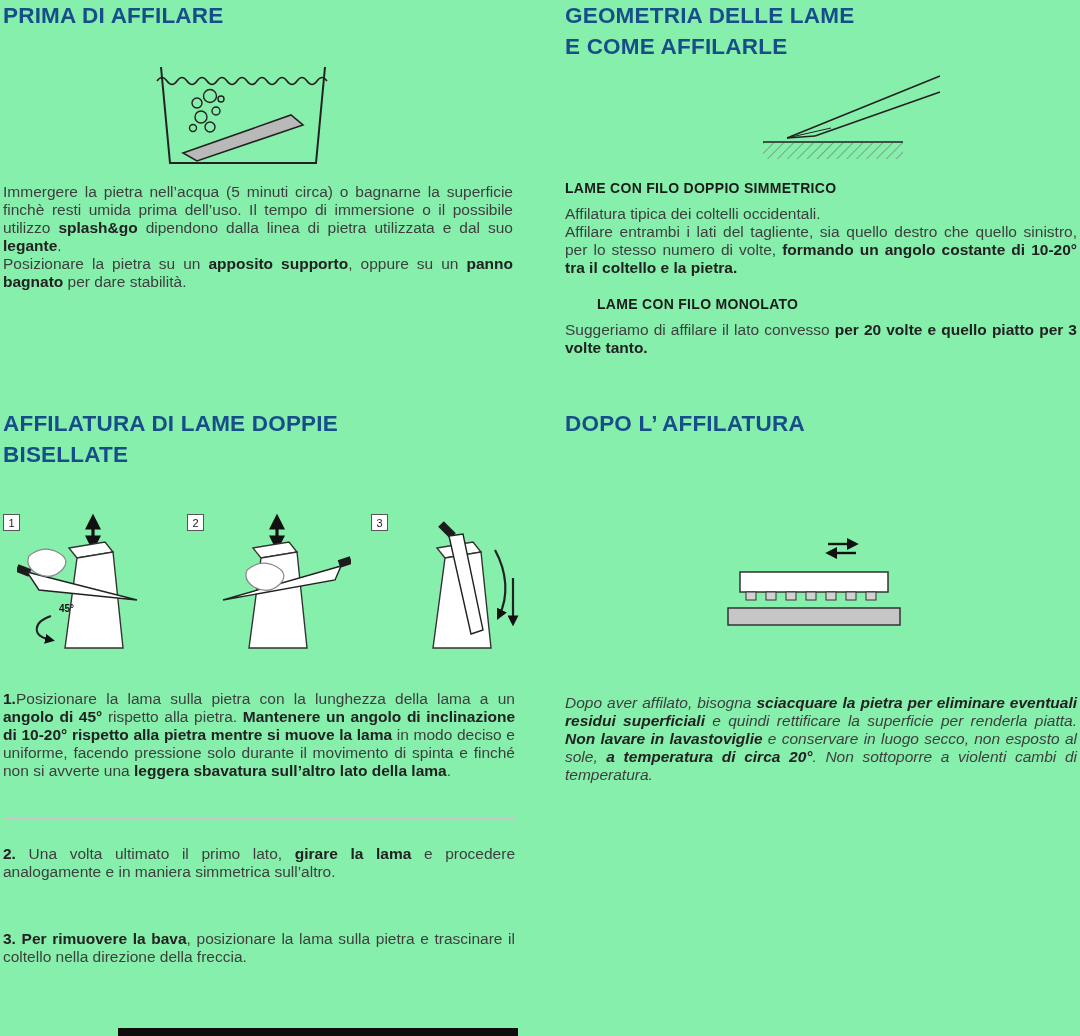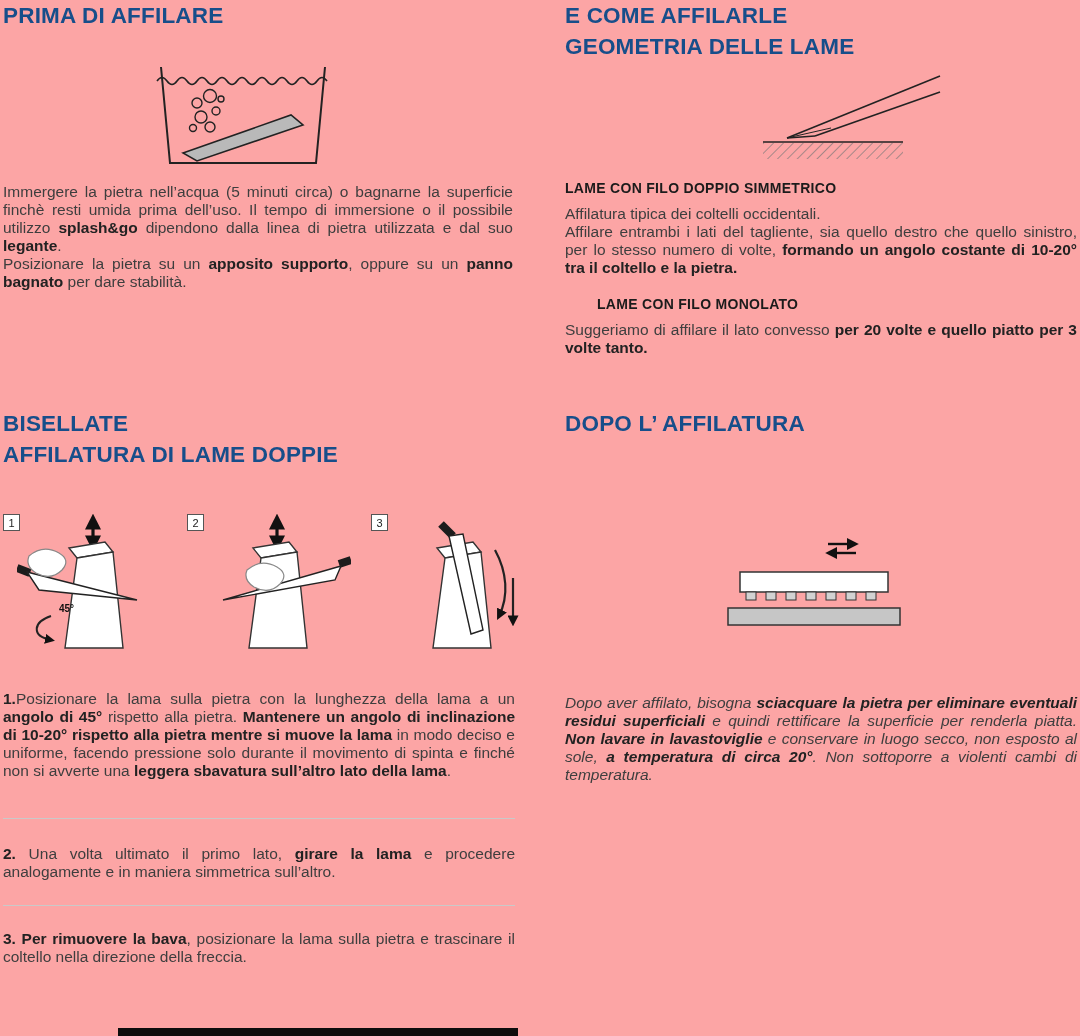--- a/index.html
+++ b/index.html
@@ -1,18 +1,18 @@
 <!DOCTYPE html>
 <html><head>
 <meta charset="utf-8">
 <style>
   * { box-sizing: border-box; margin: 0; padding: 0; }
   html, body { background: #ffffff; }
   body { font-family: "Liberation Sans", "DejaVu Sans", sans-serif; }
-  .page { position: relative; width: 1080px; height: 1036px; background: #fca5a5; overflow: hidden; }
+  .page { position: relative; width: 1080px; height: 1036px; background: #86efac; overflow: hidden; }
   .sec { position: absolute; }
   #sec-prima      { left: 3px;   top: 0;     width: 510px; }
   #sec-geometria  { left: 565px; top: 0;     width: 515px; }
   #sec-affilatura { left: 3px;   top: 408px; width: 540px; }
   #sec-dopo       { left: 565px; top: 408px; width: 515px; }
 
   .hd { font-size: 22.5px; font-weight: bold; color: #174e8a; line-height: 31px; letter-spacing: 0.2px; }
   .sub { font-size: 14px; font-weight: bold; color: #1b1b1b; letter-spacing: 0.3px; }
   .bt { font-size: 15.5px; color: #3e3e3e; text-align: justify; line-height: 18px; max-width: 512px; }
   .bt .b { font-weight: bold; color: #222; }
@@ -66,22 +66,22 @@
       </svg>
     </div>
     <div class="bt">
       <p><span>Immergere la pietra nell’acqua (5 minuti circa) o bagnarne la superficie finchè resti umida prima dell’uso. Il tempo di immersione o il possibile utilizzo </span><span class="b">splash&amp;go</span><span> dipendono dalla linea di pietra utilizzata e dal suo </span><span class="b">legante</span><span>.</span></p>
       <p><span>Posizionare la pietra su un </span><span class="b">apposito supporto</span><span>, oppure su un </span><span class="b">panno bagnato</span><span> per dare stabilità.</span></p>
     </div>
   </section>
 
   <section class="sec" id="sec-geometria">
     <div class="hd">
+      <div>GEOMETRIA DELLE LAME</div>
       <div>E COME AFFILARLE</div>
-      <div>GEOMETRIA DELLE LAME</div>
     </div>
     <div class="fig fig-blade">
       <svg viewBox="0 0 210 92" width="210" height="92">
         <defs>
           <pattern id="hatchA" width="7" height="7" patternTransform="rotate(45)" patternUnits="userSpaceOnUse">
             <line x1="0" y1="0" x2="0" y2="7" stroke="#777" stroke-width="1.3"></line>
           </pattern>
         </defs>
         <line x1="28" y1="70" x2="168" y2="70" stroke="#222" stroke-width="1.6"></line>
         <rect x="28" y="71" width="140" height="16" fill="url(#hatchA)"></rect>
@@ -93,22 +93,22 @@
     </div>
     <div class="sub sub1">LAME CON FILO DOPPIO SIMMETRICO</div>
     <div class="bt p1a"><span>Affilatura tipica dei coltelli occidentali.</span></div>
     <div class="bt"><span>Affilare entrambi i lati del tagliente, sia quello destro che quello sinistro, per lo stesso numero di volte, </span><span class="b">formando un angolo costante di 10-20° tra il coltello e la pietra.</span></div>
     <div class="sub sub2">LAME CON FILO MONOLATO</div>
     <div class="bt p2"><span>Suggeriamo di affilare il lato convesso </span><span class="b">per 20 volte e quello piatto per 3 volte tanto.</span></div>
   </section>
 
   <section class="sec" id="sec-affilatura">
     <div class="hd">
+      <div>AFFILATURA DI LAME DOPPIE</div>
       <div>BISELLATE</div>
-      <div>AFFILATURA DI LAME DOPPIE</div>
     </div>
 
     <div class="figs">
 
       <div class="figbox">
         <div class="numbox">1</div>
         <svg viewBox="0 0 150 144" width="150" height="144">
           <defs>
               <marker id="a1" viewBox="0 0 10 10" refX="6" refY="5" markerWidth="5" markerHeight="5" orient="auto">
                 <path d="M0,0L10,5L0,10Z" fill="#111"></path>

